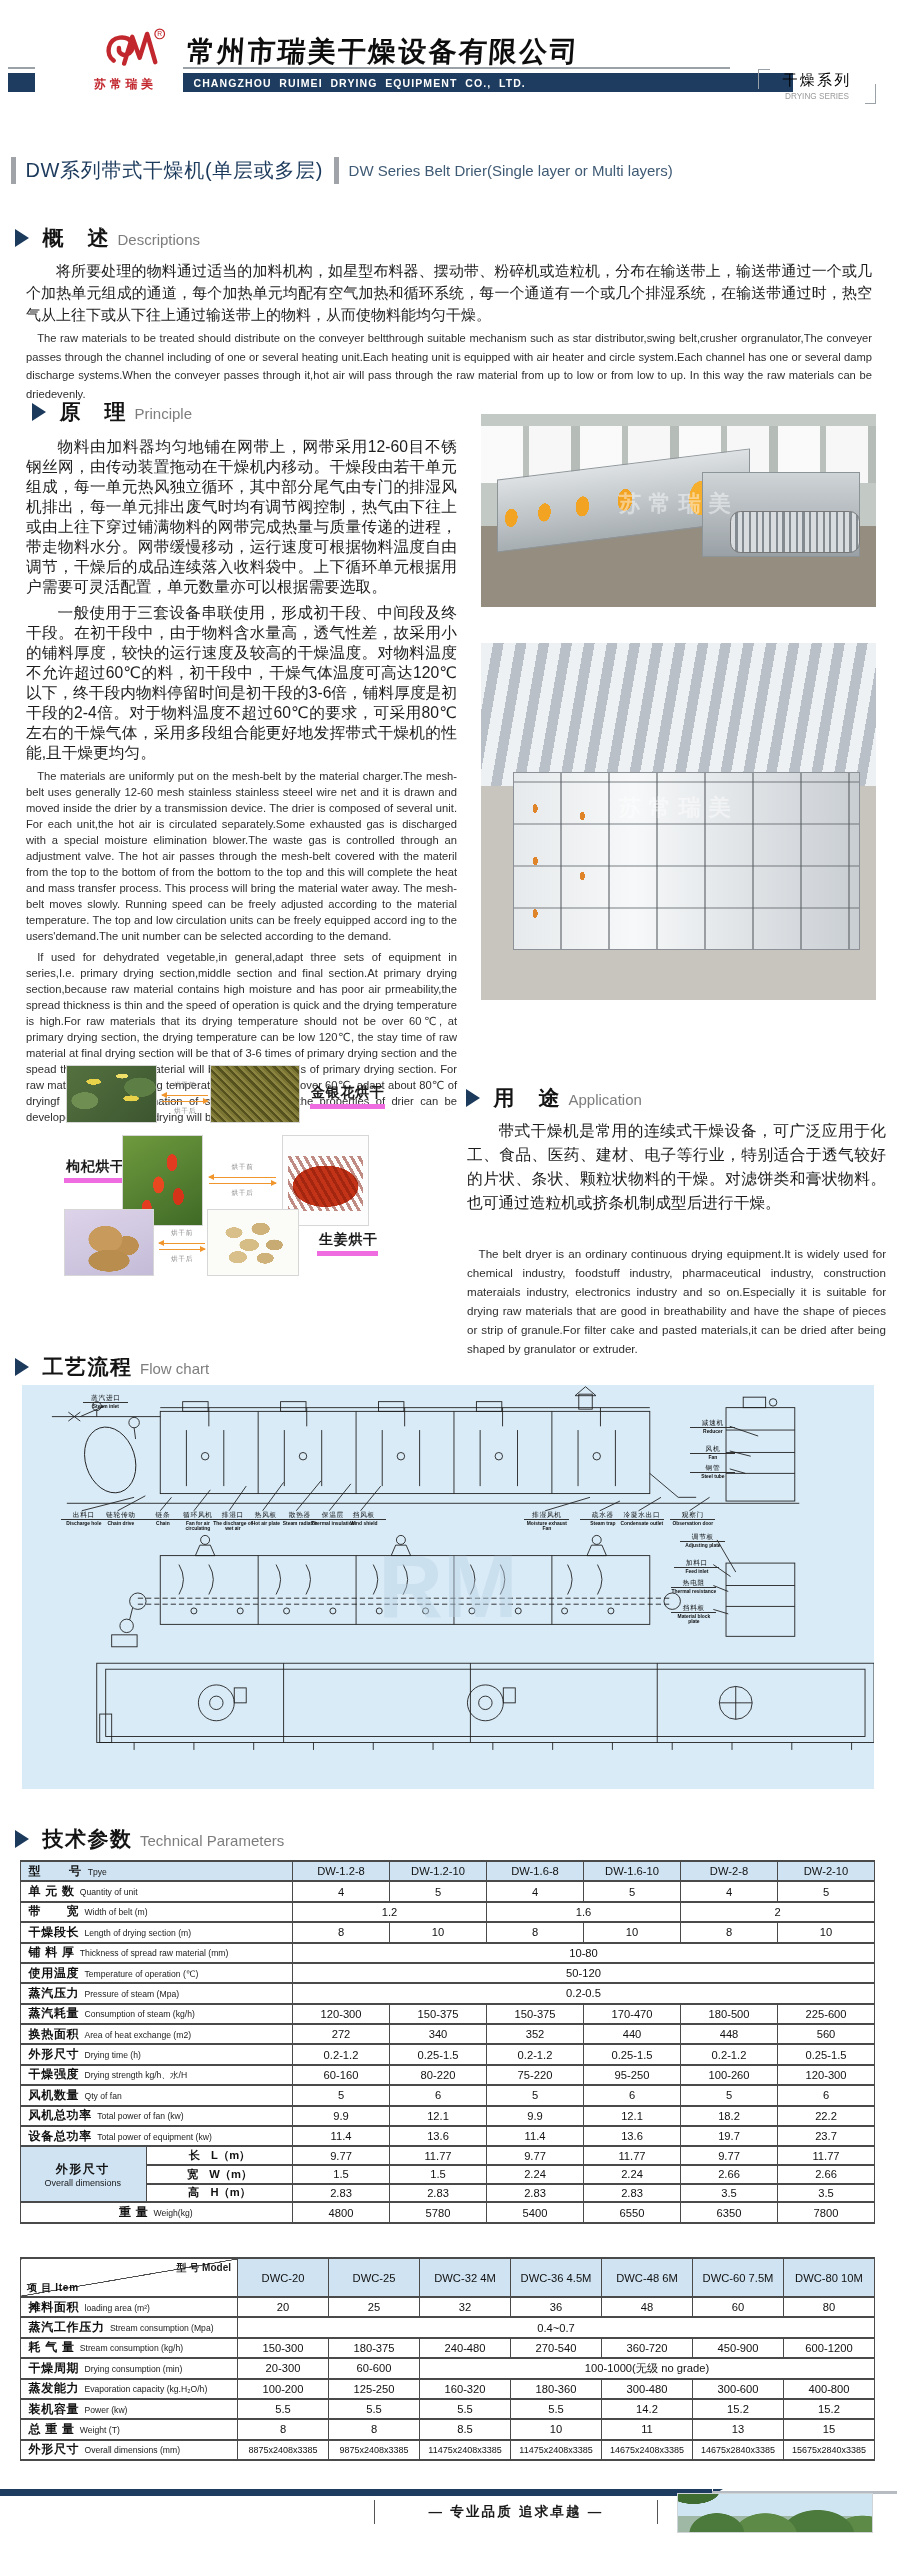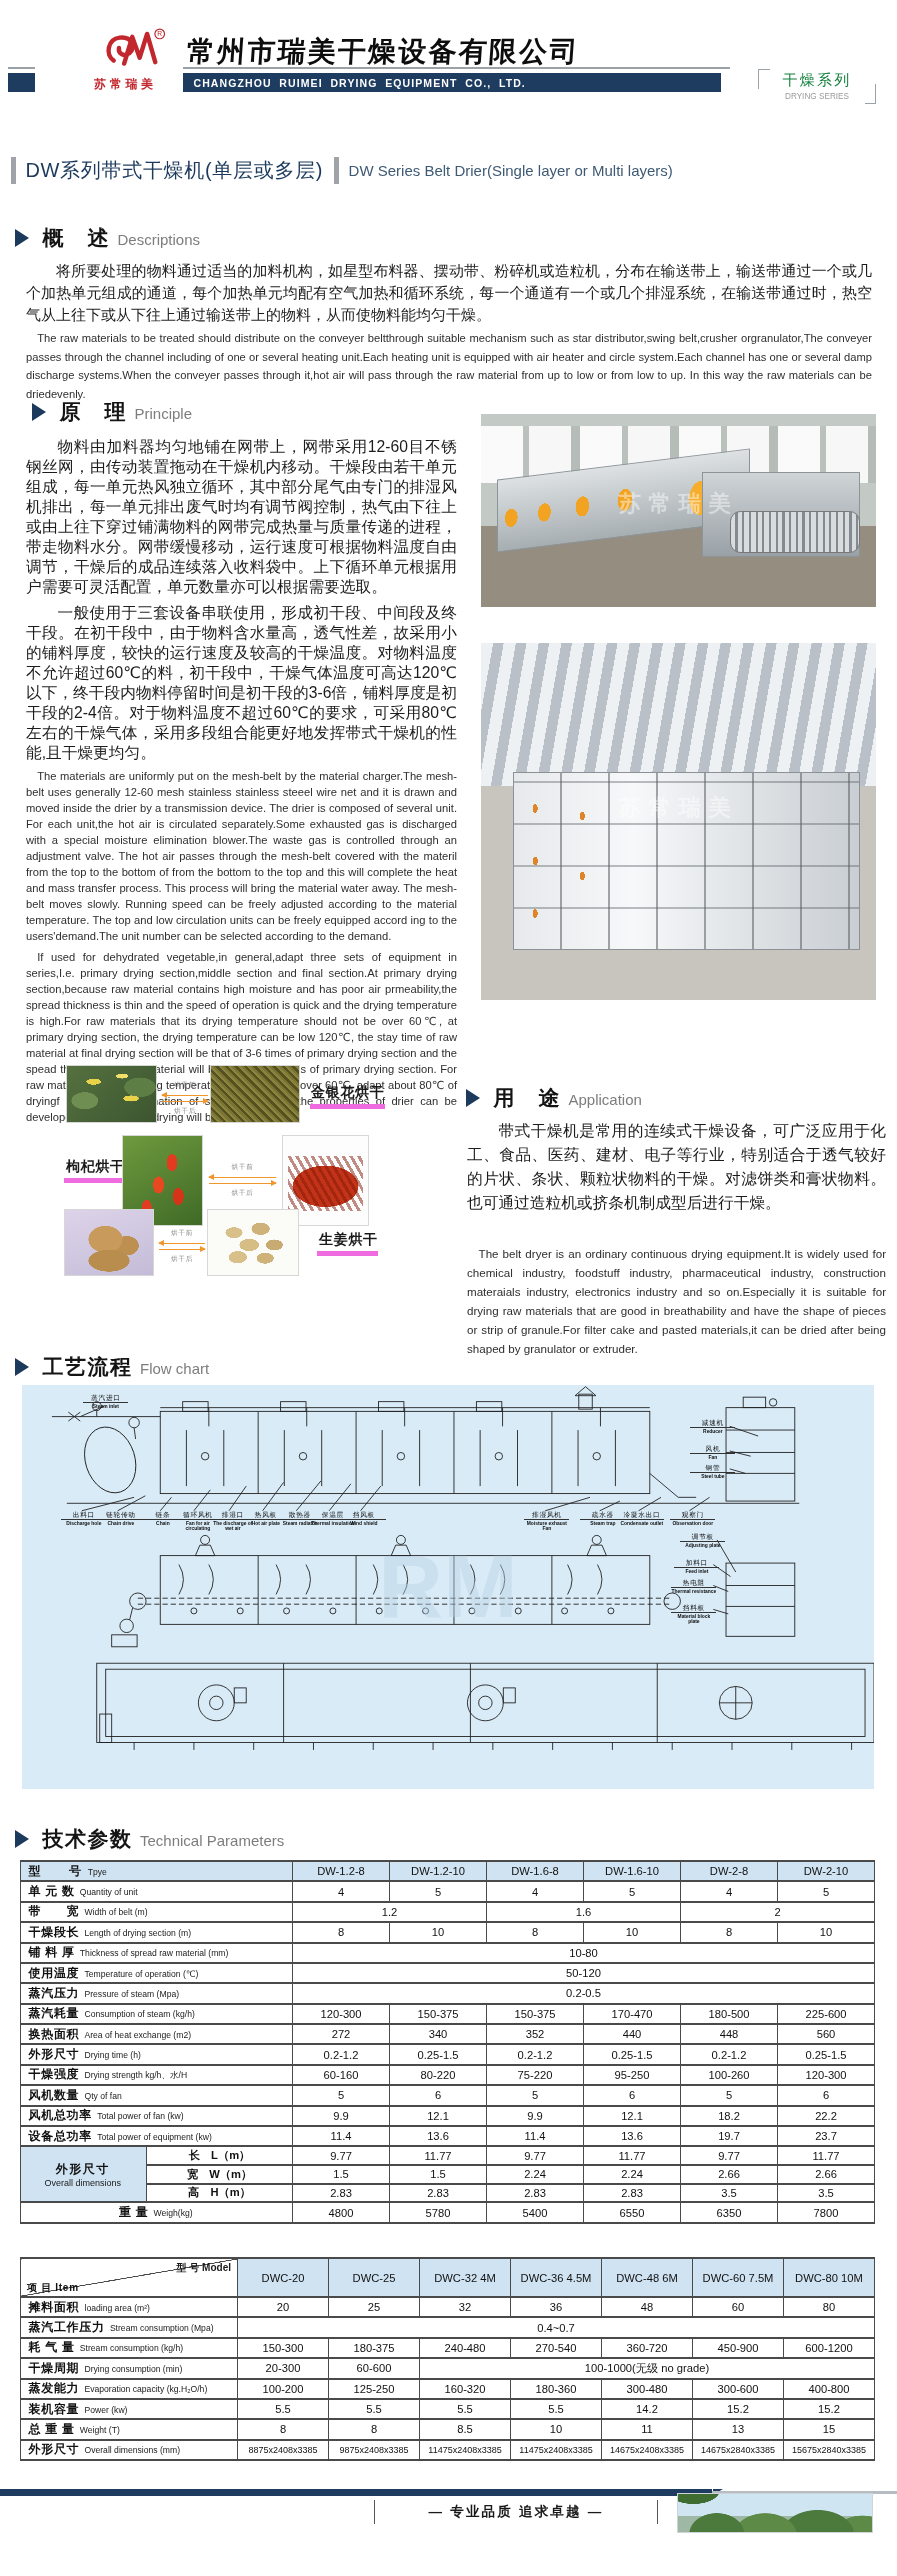--- a/index.html
+++ b/index.html
@@ -5,33 +5,33 @@
   html,body{margin:0;padding:0;background:#fff;}
   #page{position:relative;width:897px;height:2576px;background:#fff;overflow:hidden;
         font-family:"Liberation Sans","DejaVu Sans",sans-serif;color:#222;}
   #page *{box-sizing:border-box;}
   .abs{position:absolute;}
 
   
   .hd-left-block{left:7.5px;top:73px;width:27px;height:19.4px;background:#1e3c5f;}
   .hd-line-l{left:7.5px;top:67px;width:27px;height:2.2px;background:#9aa2a8;}
   .hd-line{left:183px;top:67px;width:547px;height:2.2px;background:#9aa2a8;}
-  .hd-bar{left:183px;top:73px;width:538px;height:19.4px;background:#1e3c5f;color:#fff;
+  .hd-bar{left:183px;top:73px;width:610px;height:19.4px;background:#1e3c5f;color:#fff;
           display:flex;align-items:center;padding-left:10.5px;font-size:10.5px;font-weight:bold;
           letter-spacing:1.1px;word-spacing:3.7px;}
   .logo{left:103px;top:28px;width:63px;height:43px;}
   .logo-cn{left:94px;top:76px;width:87px;font-size:12px;font-weight:bold;color:#c1272d;letter-spacing:3.7px;}
   .company-zh{left:187px;top:33px;width:479px;font-size:28px;font-weight:bold;color:#0d0d0d;
               letter-spacing:2.2px;transform:skewX(-4deg);}
   .series{left:758px;top:69px;width:118px;text-align:center;padding:2.2px 6px 3.7px 6px;position:absolute;}
   .series:before{content:"";position:absolute;left:0;top:0;width:10.5px;height:19.4px;
                  border-left:1.5px solid #9aa2a8;border-top:1.5px solid #9aa2a8;}
   .series:after{content:"";position:absolute;right:0;bottom:0;width:10.5px;height:19.4px;
                 border-right:1.5px solid #9aa2a8;border-bottom:1.5px solid #9aa2a8;}
-  .series-zh{display:block;font-size:15px;color:#15803d;letter-spacing:2.2px;}
+  .series-zh{display:block;font-size:15px;color:#000000;letter-spacing:2.2px;}
   .series-en{display:block;font-size:8.2px;color:#9a9a9a;margin-top:1.5px;}
 
   
   .title{left:11.2px;top:157px;display:flex;align-items:center;}
   .tbar{width:4.5px;height:27px;background:#a0a4a8;margin-right:9.7px;flex:none;}
   .title-zh{font-size:20px;font-weight:normal;color:#1c3a5c;letter-spacing:0.7px;}
   .title-en{font-size:15px;color:#3f5a74;}
   .tbar2{margin-left:11.2px;}
 
   

